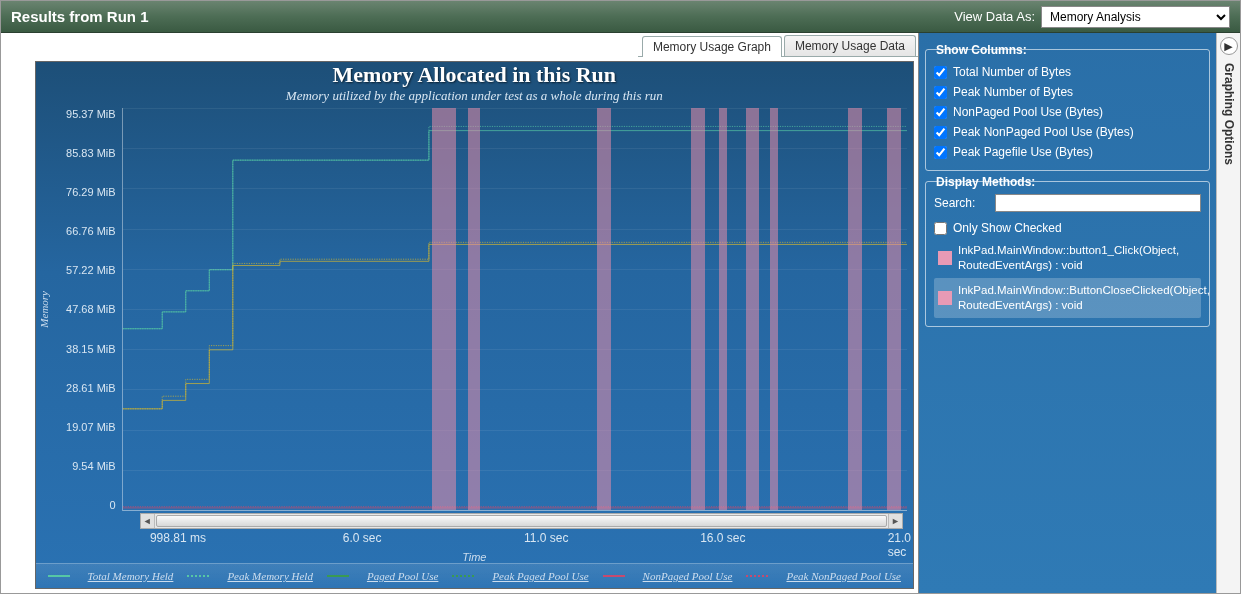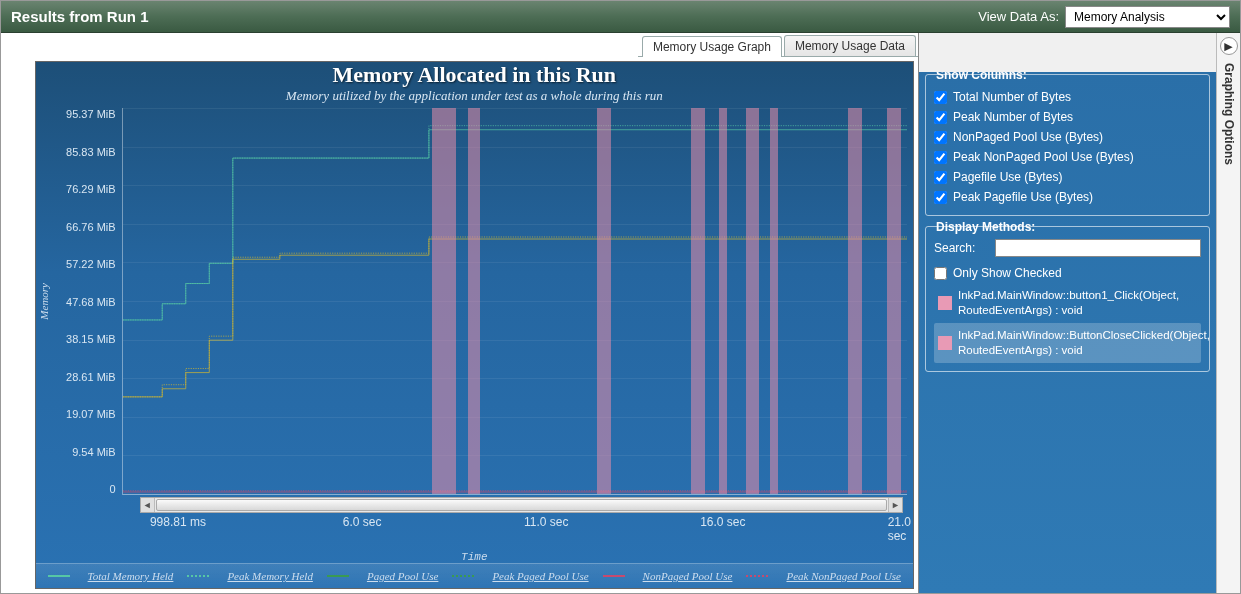--- a/index.html
+++ b/index.html
@@ -23,21 +23,21 @@
   .header-title {
     font-weight: bold;
     font-size: 15px;
     flex: 1;
   }
   .header-label {
     font-size: 13px;
     margin-right: 6px;
   }
   .header-select {
-    width: 165px;
+    width: 189px;
     height: 22px;
     font-size: 12px;
     border: 1px solid #888;
     background: #fff;
     padding: 0 4px;
   }
   .body-row {
     display: flex;
     height: calc(594px - 32px - 2px);
   }
@@ -155,25 +155,25 @@
     font-size:12px;
     color:#d8e6f2;
     margin-left:104px;
     margin-right:6px;
     position:relative;
     height:16px;
   }
   .x-tick{position:absolute; transform:translateX(-50%);}
   .x-axis-label{
     text-align:center;
-    font-family:Liberation Mono, monospace;
+    font-family:Liberation Sans, sans-serif;
     font-style:italic;
     font-size:11px;
     color:#cde;
-    margin-top:20px;
+    margin-top:4px;
   }
   .legend{
     border-top:1px solid rgba(255,255,255,0.3);
     background:linear-gradient(rgba(255,255,255,0.1),rgba(255,255,255,0.02));
     display:flex;
     gap:14px;
     padding:6px 12px;
     font-family:Georgia,serif;
     font-style:italic;
     font-size:11px;
@@ -188,24 +188,23 @@
   
   .side-col{
     width: 322px;
     display:flex;
     border-left:1px solid #888;
   }
   .options-panel{
     flex:1;
     background: linear-gradient(to bottom,#2a6fa8,#2f7ab5);
     color:#fff;
-    padding:2px 6px;
+    padding:16px 6px;
     overflow:auto;
     font-size:12px;
-    margin-top:39px;
   }
   .fieldset{
     border:1px solid rgba(255,255,255,0.6);
     border-radius:3px;
     padding:6px 8px 8px 8px;
     margin-bottom:10px;
     position:relative;
   }
   .fieldset-title{
     font-weight:bold;
@@ -388,24 +387,20 @@
             <div class="check-row">
               <input type="checkbox" checked="" style="">
               <span>NonPaged Pool Use (Bytes)</span>
             </div>
             <div class="check-row">
               <input type="checkbox" checked="" style="">
               <span>Peak NonPaged Pool Use (Bytes)</span>
             </div>
             <div class="check-row">
               <input type="checkbox" checked="" style="">
-              <span>Pagefile Use (Bytes)</span>
-            </div>
-            <div class="check-row">
-              <input type="checkbox" checked="" style="">
               <span>Peak Pagefile Use (Bytes)</span>
             </div>
           </div>
       </div>
 
       <div class="fieldset">
         <span class="fieldset-title">Display Methods:</span>
         <div class="fieldset-body">
           <div class="search-row">
             <span>Search:</span>

